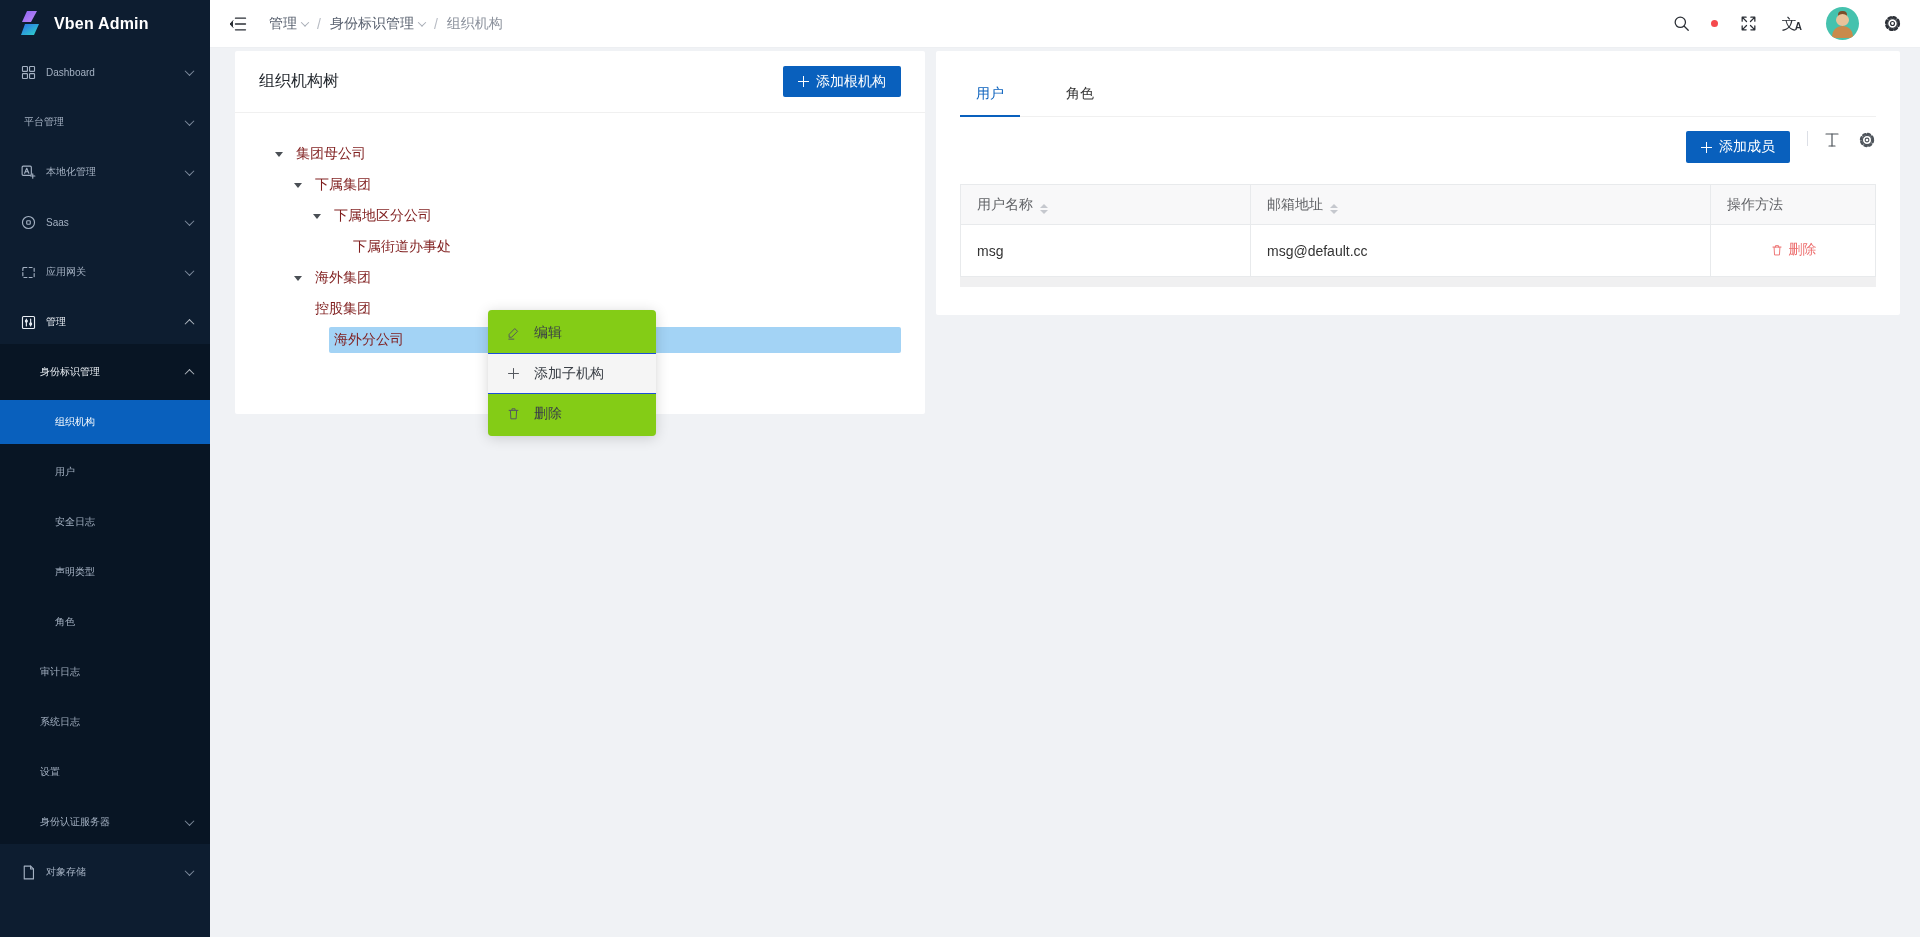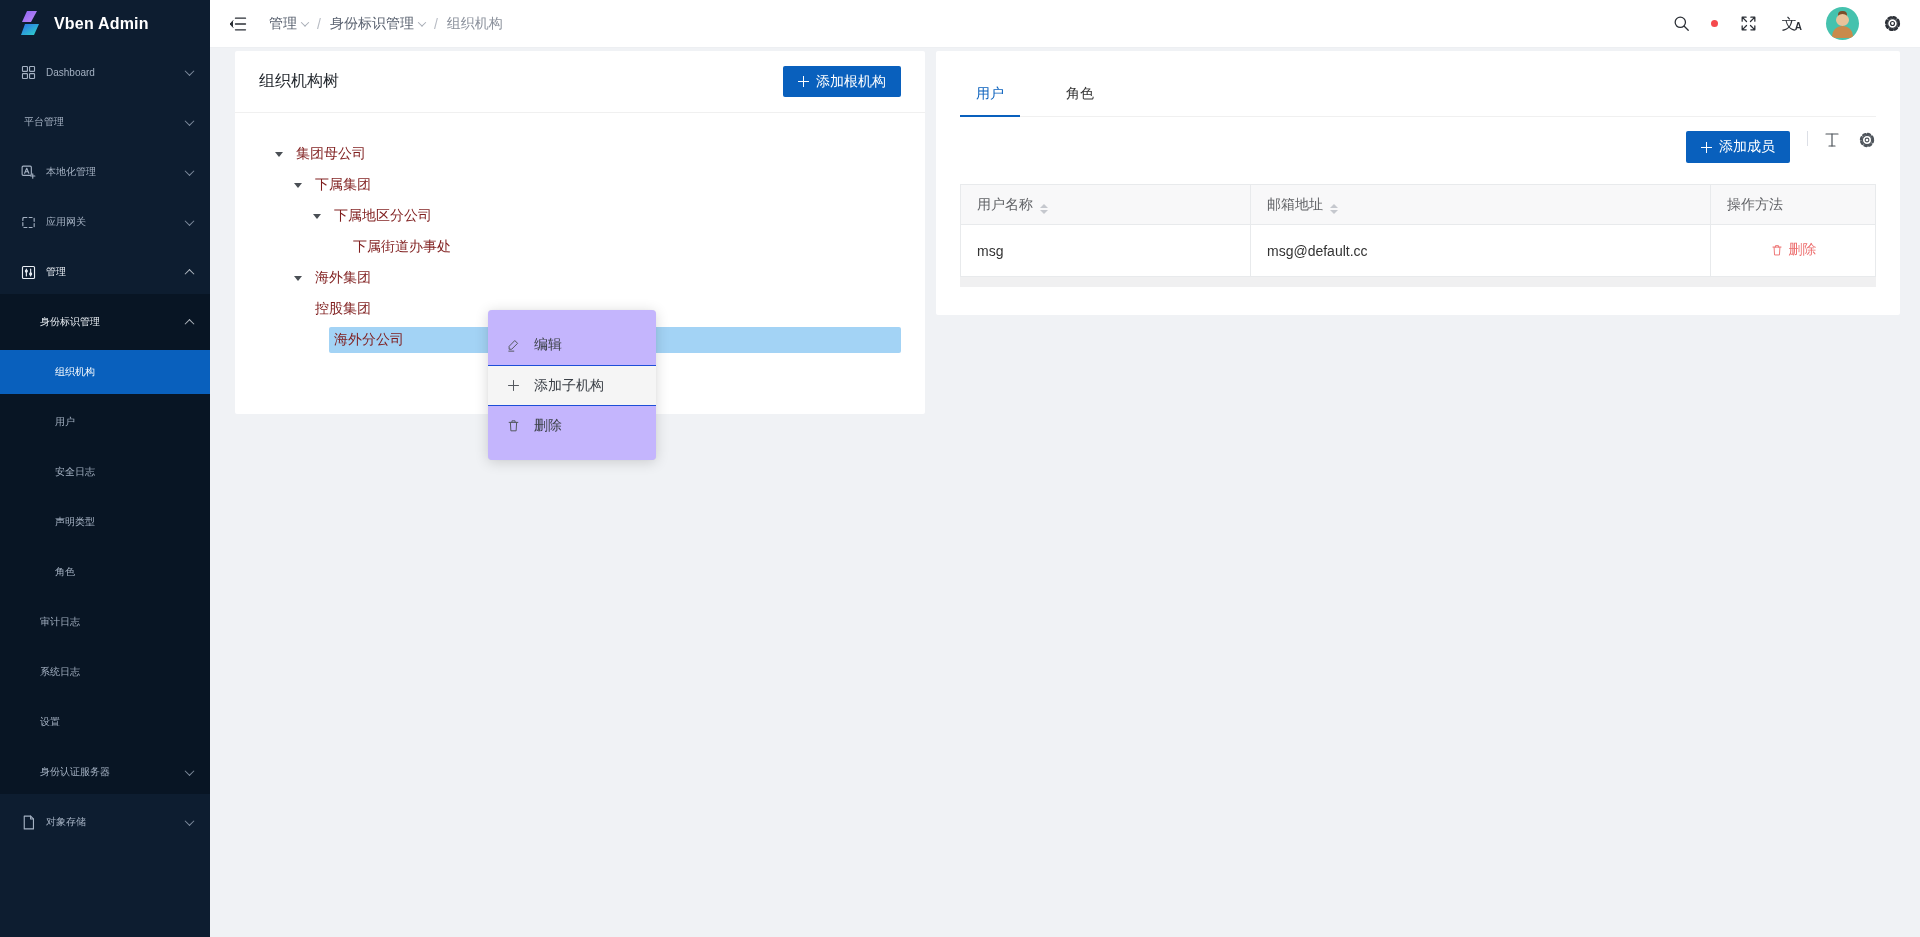--- a/index.html
+++ b/index.html
@@ -65,22 +65,22 @@
 
   .tree-body { padding:28px 24px 0; }
   .t-row { height:26px; margin-bottom:5px; display:flex; align-items:center; cursor:pointer; }
   .t-row.lv0 { padding-left:8px; } .t-row.lv1 { padding-left:27px; }
   .t-row.lv2 { padding-left:46px; } .t-row.lv3 { padding-left:65px; }
   .t-caret { width:24px; height:24px; flex:none; display:flex; align-items:center; justify-content:center; }
   .t-caret .tri { width:0; height:0; border-left:4.5px solid transparent; border-right:4.5px solid transparent; border-top:5.5px solid #4a4f55; }
   .t-lblwrap { flex:1; height:26px; display:flex; align-items:center; padding-left:5px; border-radius:2px; color:#7f1d1d; }
   .t-row.selected .t-lblwrap { background:var(--tree-sel); }
 
-  .ctx-menu { position:absolute; left:488px; top:310px; width:168px; background:#c4b5fd; border-radius:4px;
-    box-shadow:0 2px 14px rgba(0,0,0,.16), 0 0 1px rgba(0,0,0,.08); padding:15px 0; z-index:20; }
+  .ctx-menu { position:absolute; left:488px; top:310px; width:168px; background:#84cc16; border-radius:4px;
+    box-shadow:0 2px 14px rgba(0,0,0,.16), 0 0 1px rgba(0,0,0,.08); padding:3px 0; z-index:20; }
   .ctx-item { height:40px; display:flex; align-items:center; gap:13px; padding:0 18px; color:#3b4047; cursor:pointer; }
   .ctx-item + .ctx-item { border-top:1px solid #1d4ed8; }
   .ctx-item.hovered { background:#f5f5f5; }
   .ctx-item .ci-icon { width:15px; height:15px; color:#55595f; flex:none; }
 
   .detail-card { position:absolute; left:936px; top:51px; width:964px; height:264px; background:#fff; border-radius:2px; padding:0 24px; }
   .tabs-row { height:66px; display:flex; border-bottom:1px solid #f0f0f0; }
   .tab { display:flex; align-items:flex-end; padding:0 16px 13px; position:relative; color:#333; cursor:pointer; }
   .tab + .tab { margin-left:30px; }
   .tab.active { color:var(--primary); }
@@ -146,20 +146,30 @@
     </div>
     <div class="m-item">
       <span class="mi-icon">
           <svg class="ic" viewBox="0 0 24 24">
             <rect x="3" y="3" width="13" height="13" rx="1.5"></rect>
             <path d="M6.5 13 L9.5 6 L12.5 13 M7.5 11 h4"></path>
             <path d="M18 14 v6 M15 17 h6"></path>
           </svg>
         </span>
       <span class="lbl">本地化管理</span>
+      <span class="chev down"></span>
+    </div>
+    <div class="m-item">
+      <span class="mi-icon">
+          <svg class="ic" viewBox="0 0 24 24">
+            <circle cx="12" cy="12" r="8.5"></circle>
+            <rect x="9.5" y="9.5" width="5" height="5" rx="1"></rect>
+          </svg>
+        </span>
+      <span class="lbl">Saas</span>
       <span class="chev down"></span>
     </div>
     <div class="m-item">
       <span class="mi-icon">
           <svg class="ic" viewBox="0 0 24 24">
             <rect x="4" y="5" width="16" height="14" rx="1.5" stroke-dasharray="4.2 3.2"></rect>
           </svg>
         </span>
       <span class="lbl">应用网关</span>
       <span class="chev down"></span>

